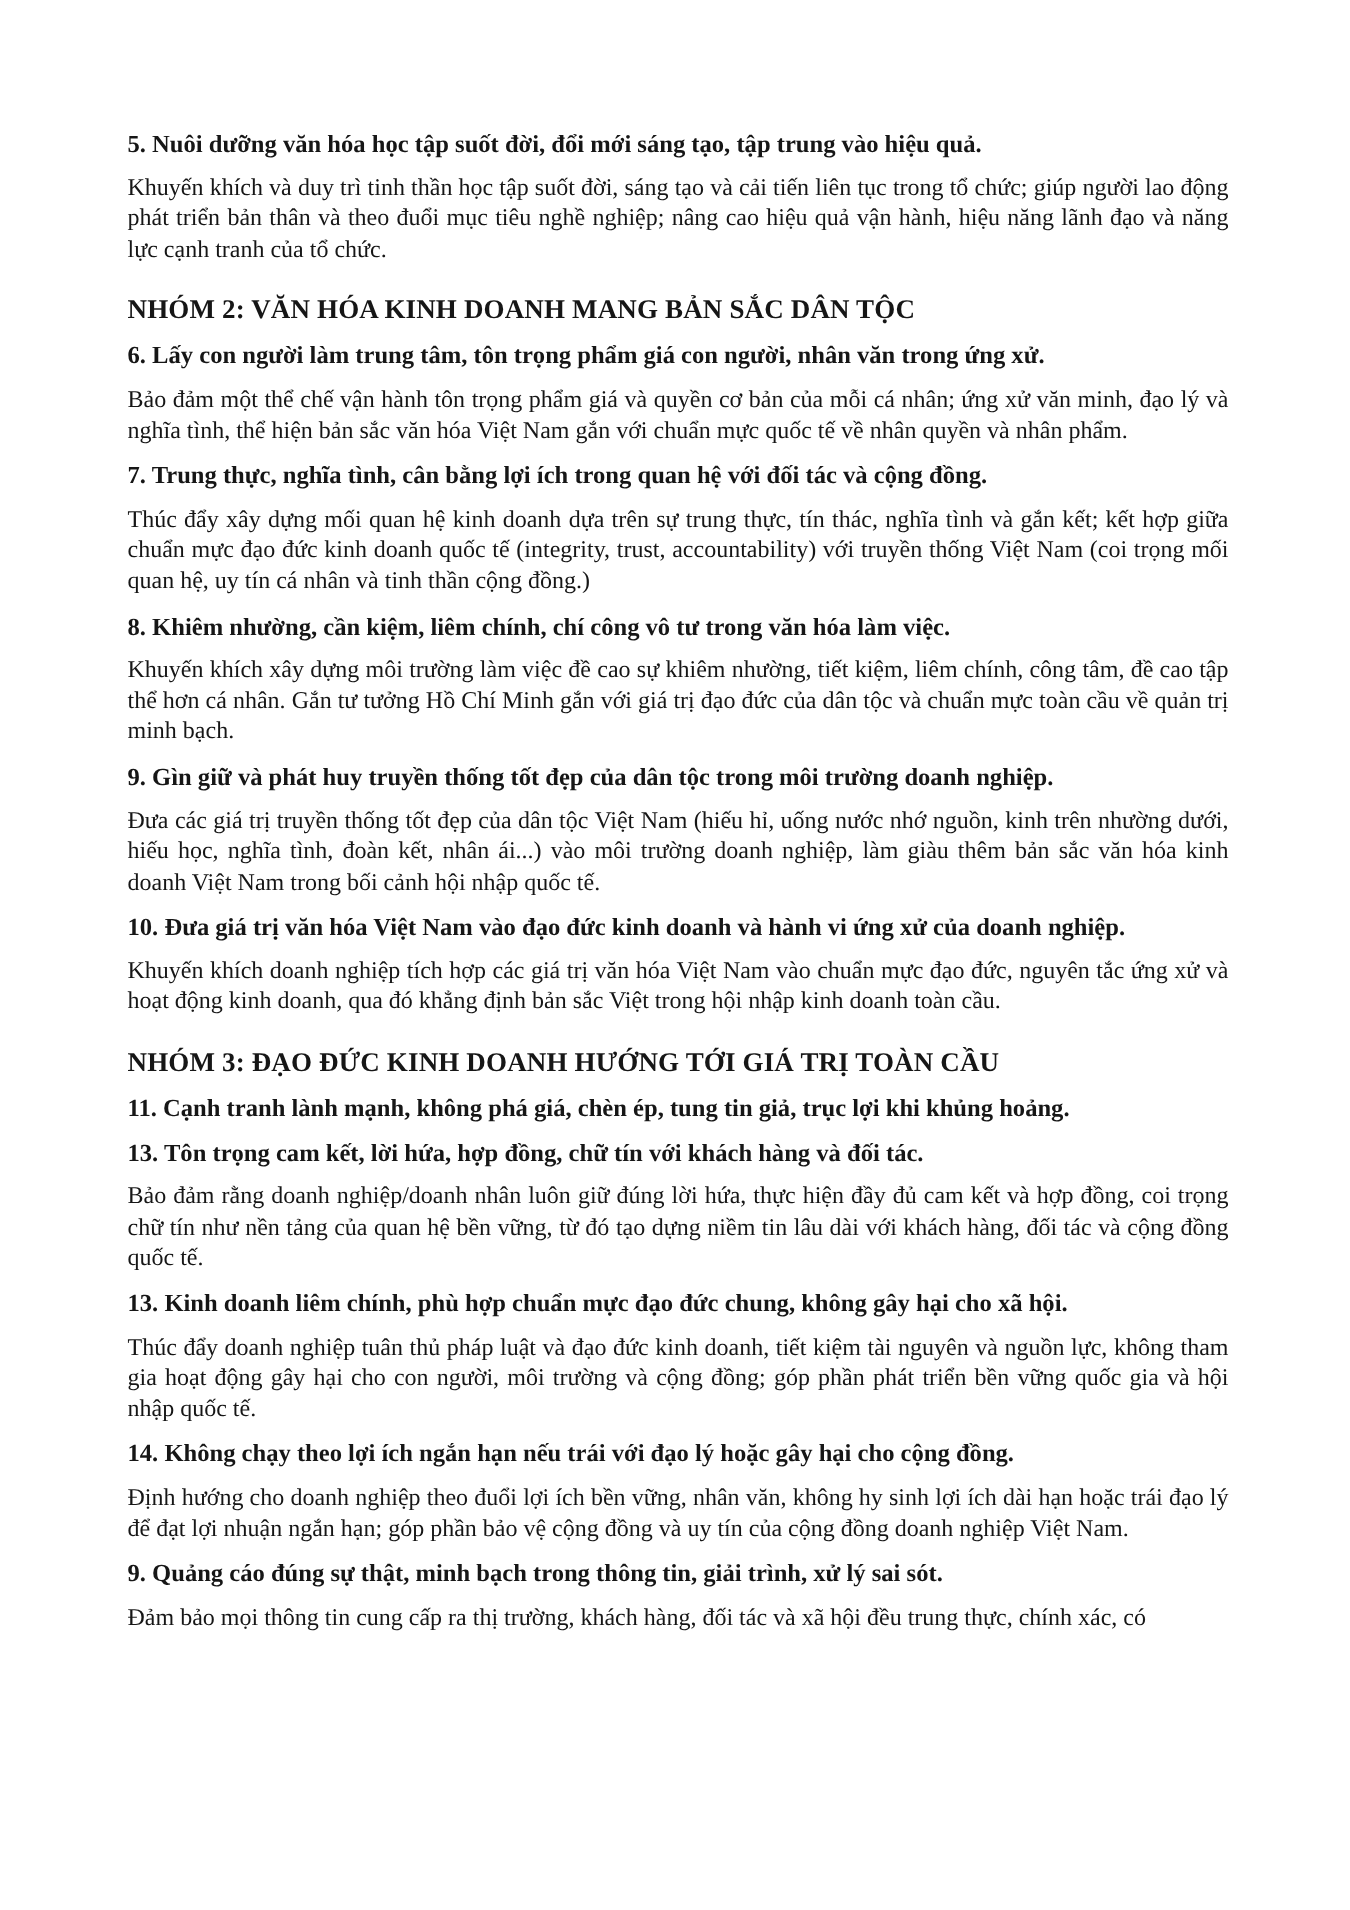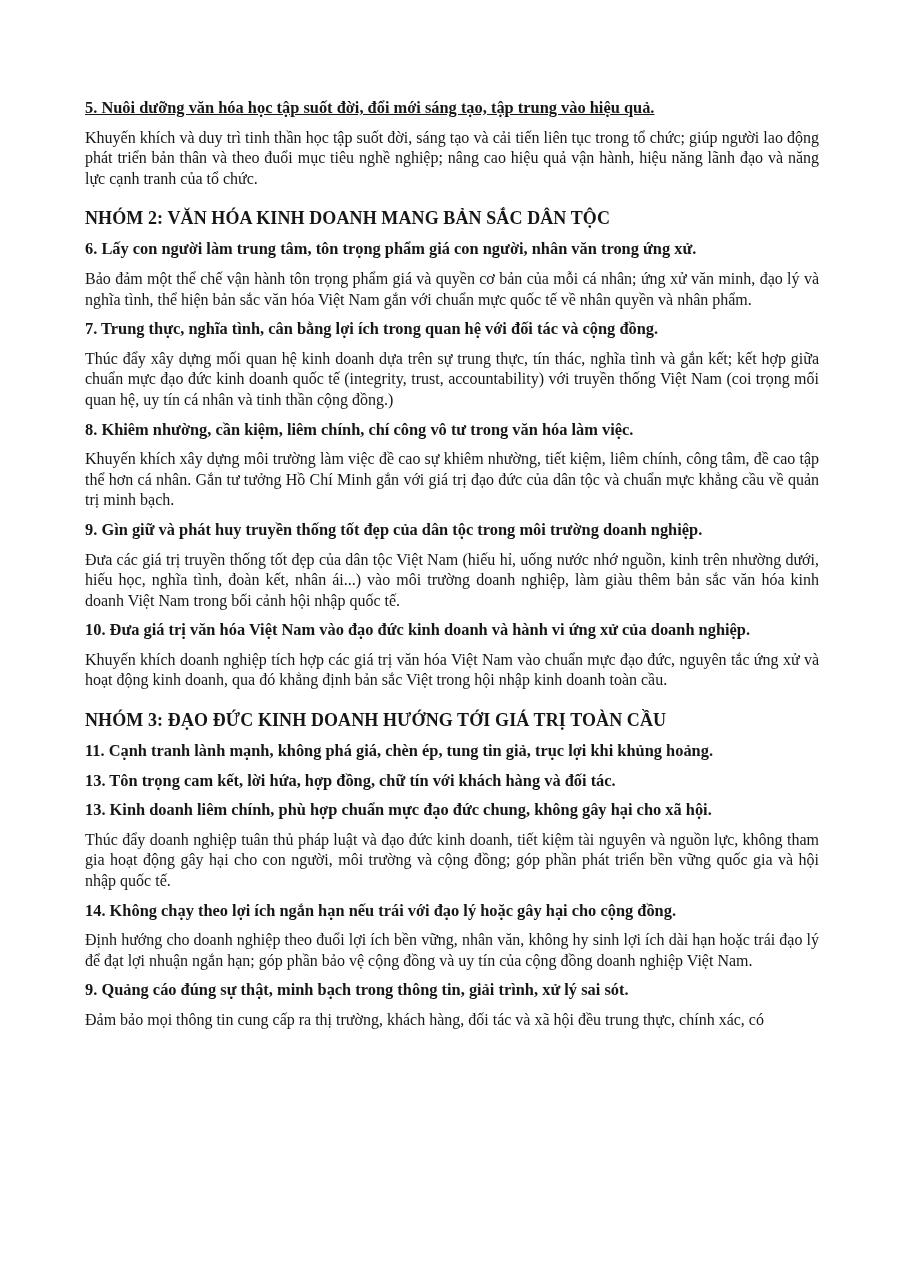--- a/index.html
+++ b/index.html
@@ -39,43 +39,43 @@
   .group_heading {
     margin: 18px 0 10px 0;
     font-size: 18px;
     line-height: 22px;
     font-weight: 700;
     text-align: left;
     letter-spacing: 0.1px;
     white-space: nowrap;
   }
   main.doc > p:first-child {
-    margin-top: 12px;
-    text-decoration: underline;
+    margin-top: 0;
   }
 </style>
 </head>
 <body style="background: rgb(255, 255, 255);">
 
 <main class="doc" style="color: rgb(22, 22, 22);">
     <p class="item_heading">5. Nuôi dưỡng văn hóa học tập suốt đời, đổi mới sáng tạo, tập trung vào hiệu quả.</p>
     <p class="paragraph">Khuyến khích và duy trì tinh thần học tập suốt đời, sáng tạo và cải tiến liên tục trong tổ chức; giúp người lao động phát triển bản thân và theo đuổi mục tiêu nghề nghiệp; nâng cao hiệu quả vận hành, hiệu năng lãnh đạo và năng lực cạnh tranh của tổ chức.</p>
     <p class="group_heading">NHÓM 2: VĂN HÓA KINH DOANH MANG BẢN SẮC DÂN TỘC</p>
     <p class="item_heading">6. Lấy con người làm trung tâm, tôn trọng phẩm giá con người, nhân văn trong ứng xử.</p>
     <p class="paragraph">Bảo đảm một thể chế vận hành tôn trọng phẩm giá và quyền cơ bản của mỗi cá nhân; ứng xử văn minh, đạo lý và nghĩa tình, thể hiện bản sắc văn hóa Việt Nam gắn với chuẩn mực quốc tế về nhân quyền và nhân phẩm.</p>
     <p class="item_heading">7. Trung thực, nghĩa tình, cân bằng lợi ích trong quan hệ với đối tác và cộng đồng.</p>
     <p class="paragraph">Thúc đẩy xây dựng mối quan hệ kinh doanh dựa trên sự trung thực, tín thác, nghĩa tình và gắn kết; kết hợp giữa chuẩn mực đạo đức kinh doanh quốc tế (integrity, trust, accountability) với truyền thống Việt Nam (coi trọng mối quan hệ, uy tín cá nhân và tinh thần cộng đồng.)</p>
     <p class="item_heading">8. Khiêm nhường, cần kiệm, liêm chính, chí công vô tư trong văn hóa làm việc.</p>
-    <p class="paragraph">Khuyến khích xây dựng môi trường làm việc đề cao sự khiêm nhường, tiết kiệm, liêm chính, công tâm, đề cao tập thể hơn cá nhân. Gắn tư tưởng Hồ Chí Minh gắn với giá trị đạo đức của dân tộc và chuẩn mực khẳng cầu về quản trị minh bạch.</p>
+    <p class="paragraph">Khuyến khích xây dựng môi trường làm việc đề cao sự khiêm nhường, tiết kiệm, liêm chính, công tâm, đề cao tập thể hơn cá nhân. Gắn tư tưởng Hồ Chí Minh gắn với giá trị đạo đức của dân tộc và chuẩn mực toàn cầu về quản trị minh bạch.</p>
     <p class="item_heading">9. Gìn giữ và phát huy truyền thống tốt đẹp của dân tộc trong môi trường doanh nghiệp.</p>
     <p class="paragraph">Đưa các giá trị truyền thống tốt đẹp của dân tộc Việt Nam (hiếu hỉ, uống nước nhớ nguồn, kinh trên nhường dưới, hiếu học, nghĩa tình, đoàn kết, nhân ái...) vào môi trường doanh nghiệp, làm giàu thêm bản sắc văn hóa kinh doanh Việt Nam trong bối cảnh hội nhập quốc tế.</p>
     <p class="item_heading">10. Đưa giá trị văn hóa Việt Nam vào đạo đức kinh doanh và hành vi ứng xử của doanh nghiệp.</p>
     <p class="paragraph">Khuyến khích doanh nghiệp tích hợp các giá trị văn hóa Việt Nam vào chuẩn mực đạo đức, nguyên tắc ứng xử và hoạt động kinh doanh, qua đó khẳng định bản sắc Việt trong hội nhập kinh doanh toàn cầu.</p>
     <p class="group_heading">NHÓM 3: ĐẠO ĐỨC KINH DOANH HƯỚNG TỚI GIÁ TRỊ TOÀN CẦU</p>
     <p class="item_heading">11. Cạnh tranh lành mạnh, không phá giá, chèn ép, tung tin giả, trục lợi khi khủng hoảng.</p>
     <p class="item_heading">13. Tôn trọng cam kết, lời hứa, hợp đồng, chữ tín với khách hàng và đối tác.</p>
+    <p class="paragraph">Bảo đảm rằng doanh nghiệp/doanh nhân luôn giữ đúng lời hứa, thực hiện đầy đủ cam kết và hợp đồng, coi trọng chữ tín như nền tảng của quan hệ bền vững, từ đó tạo dựng niềm tin lâu dài với khách hàng, đối tác và cộng đồng quốc tế.</p>
     <p class="item_heading">13. Kinh doanh liêm chính, phù hợp chuẩn mực đạo đức chung, không gây hại cho xã hội.</p>
     <p class="paragraph">Thúc đẩy doanh nghiệp tuân thủ pháp luật và đạo đức kinh doanh, tiết kiệm tài nguyên và nguồn lực, không tham gia hoạt động gây hại cho con người, môi trường và cộng đồng; góp phần phát triển bền vững quốc gia và hội nhập quốc tế.</p>
     <p class="item_heading">14. Không chạy theo lợi ích ngắn hạn nếu trái với đạo lý hoặc gây hại cho cộng đồng.</p>
     <p class="paragraph">Định hướng cho doanh nghiệp theo đuổi lợi ích bền vững, nhân văn, không hy sinh lợi ích dài hạn hoặc trái đạo lý để đạt lợi nhuận ngắn hạn; góp phần bảo vệ cộng đồng và uy tín của cộng đồng doanh nghiệp Việt Nam.</p>
     <p class="item_heading">9. Quảng cáo đúng sự thật, minh bạch trong thông tin, giải trình, xử lý sai sót.</p>
     <p class="paragraph">Đảm bảo mọi thông tin cung cấp ra thị trường, khách hàng, đối tác và xã hội đều trung thực, chính xác, có</p>
   </main>
 
 </body></html>

